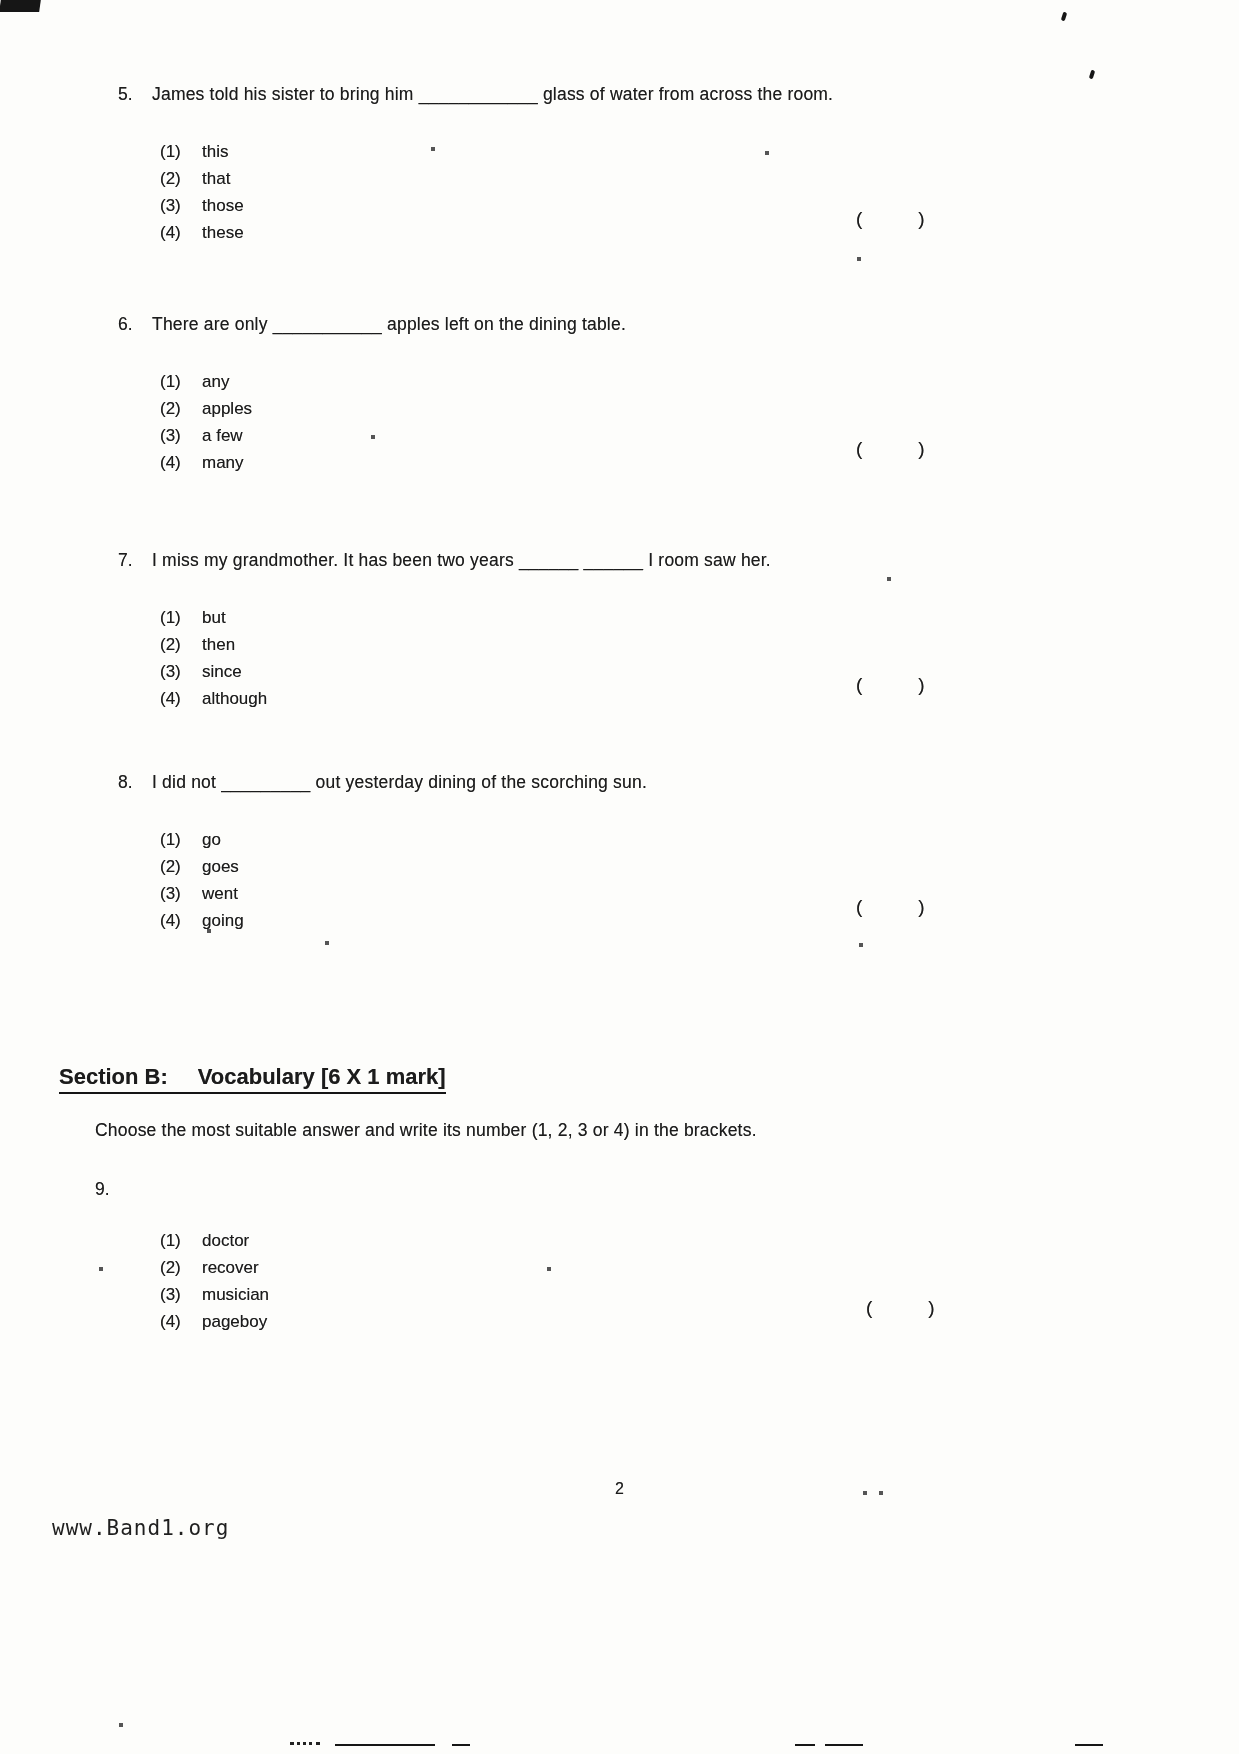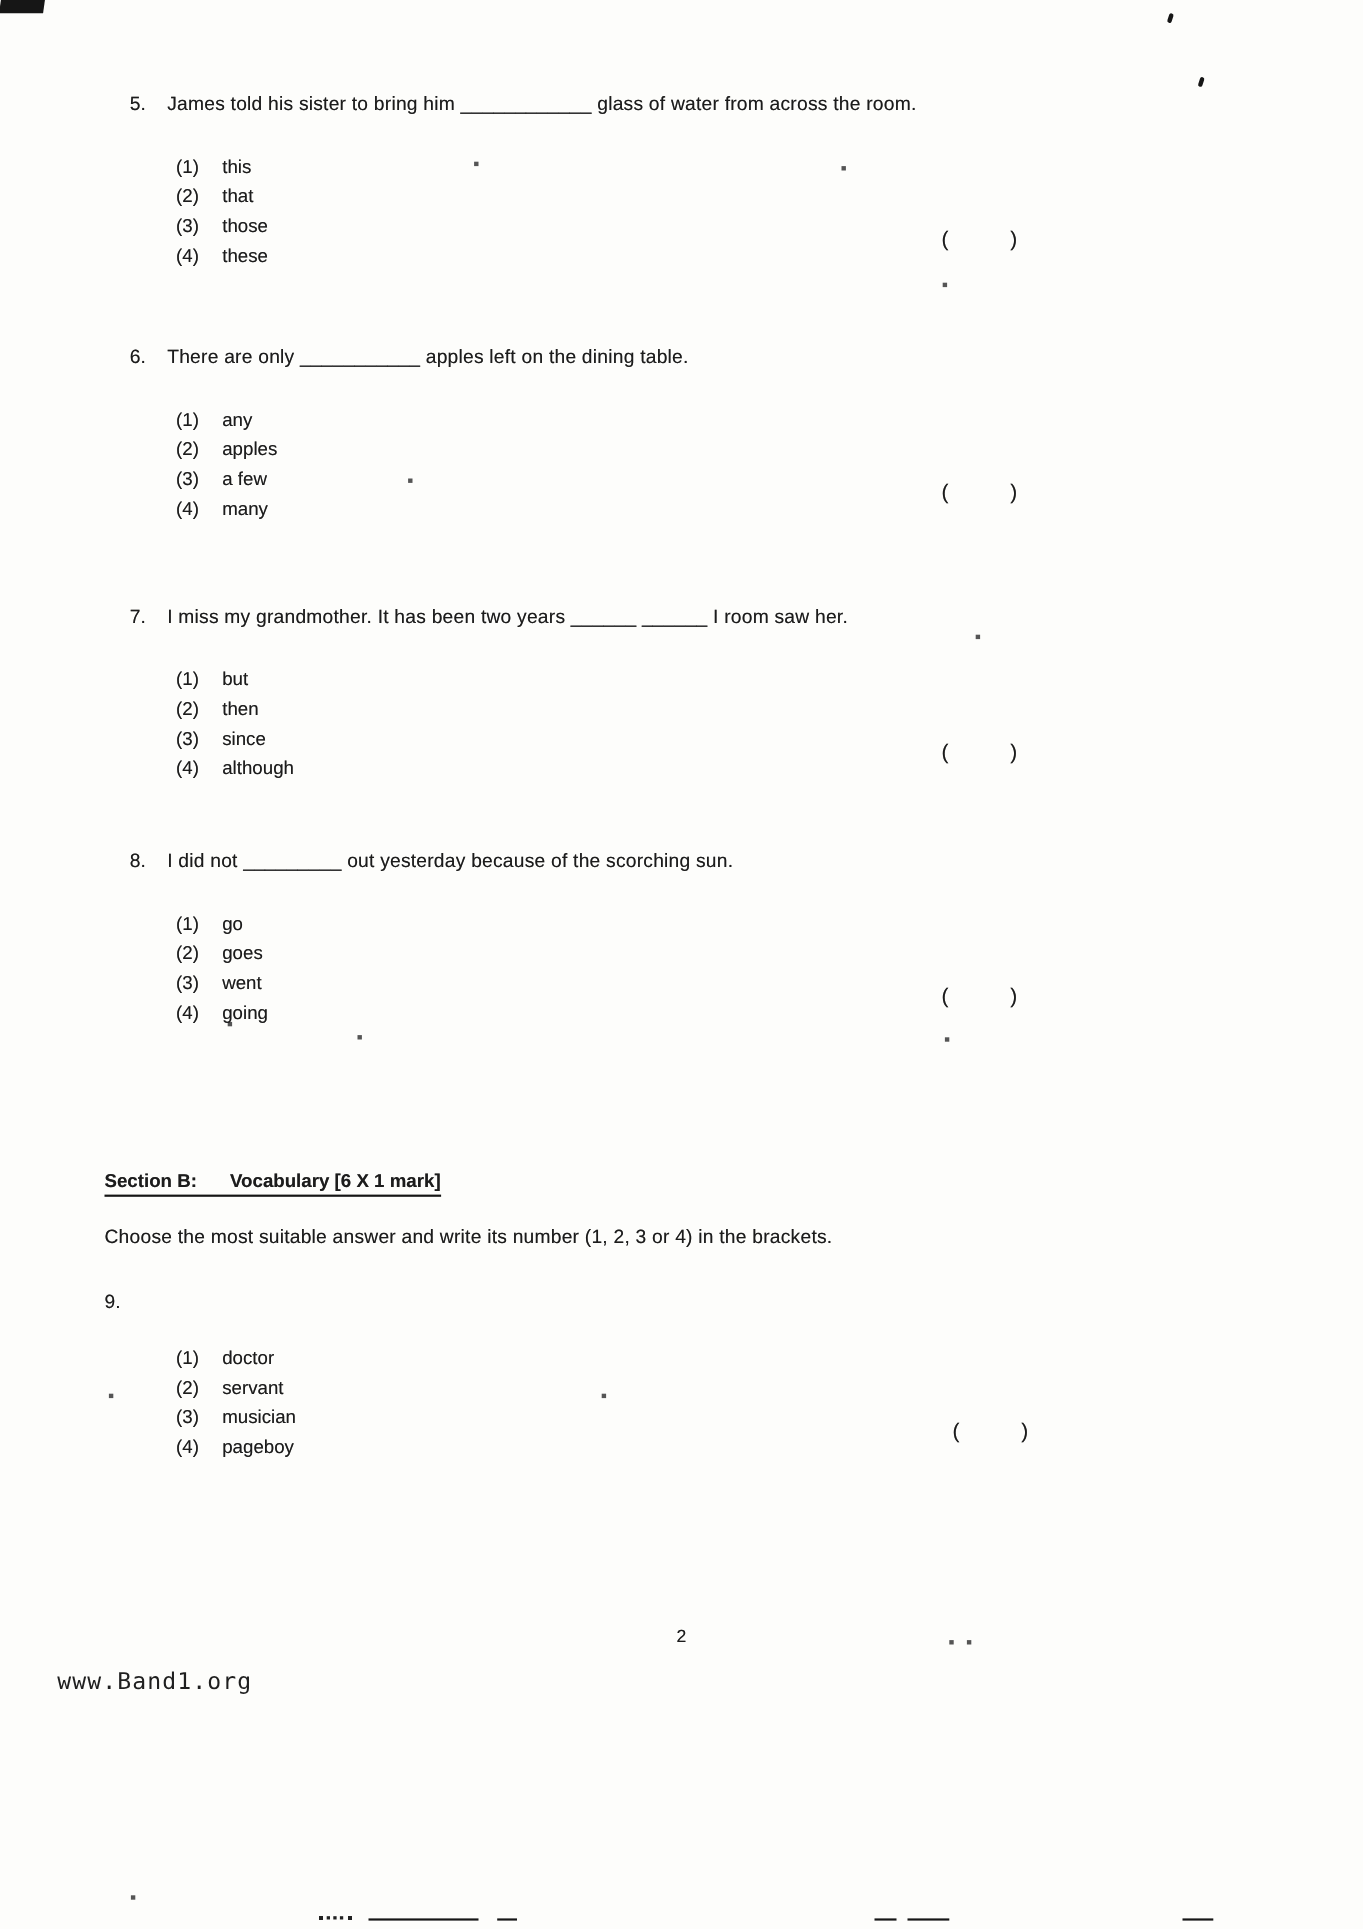--- a/index.html
+++ b/index.html
@@ -36,21 +36,21 @@
     position:absolute;
     left:856px;
     bottom:16px;
     font-size:19px;
     letter-spacing:0;
   }
   .bracket-close { margin-left:56px; }
 
   
   .section-b { margin-top:130px; }
-  .section-title { margin-left:95px; font-weight:bold; font-size:17px; }
+  .section-title { margin-left:59px; font-weight:bold; font-size:22px; }
   .underline-wrap {
     display:inline-block;
     border-bottom:2px solid #151515;
     padding-bottom:2px;
   }
   .title-rest { margin-left:30px; }
   .instruction {
     margin-left:95px;
     margin-top:26px;
     font-weight:normal;
@@ -217,21 +217,21 @@
             </div>
           </div>
     <div class="answer-brackets">
       <span class="bracket-open">(</span><span class="bracket-close">)</span>
     </div>
   </div>
 
   <div class="question">
     <div class="stem-row">
       <span class="q-num">8.</span>
-      <span class="q-stem">I did not _________ out yesterday because of the scorching sun.</span>
+      <span class="q-stem">I did not _________ out yesterday dining of the scorching sun.</span>
     </div>
     <div class="options">
             <div class="option">
               <span class="opt-label">(1)</span>
               <span class="opt-text">go</span>
             </div>
             <div class="option">
               <span class="opt-label">(2)</span>
               <span class="opt-text">goes</span>
             </div>
@@ -262,21 +262,21 @@
     <div class="stem-row">
       <span class="q-num">9.</span>
     </div>
     <div class="options">
               <div class="option">
                 <span class="opt-label">(1)</span>
                 <span class="opt-text">doctor</span>
               </div>
               <div class="option">
                 <span class="opt-label">(2)</span>
-                <span class="opt-text">servant</span>
+                <span class="opt-text">recover</span>
               </div>
               <div class="option">
                 <span class="opt-label">(3)</span>
                 <span class="opt-text">musician</span>
               </div>
               <div class="option">
                 <span class="opt-label">(4)</span>
                 <span class="opt-text">pageboy</span>
               </div>
             </div>

